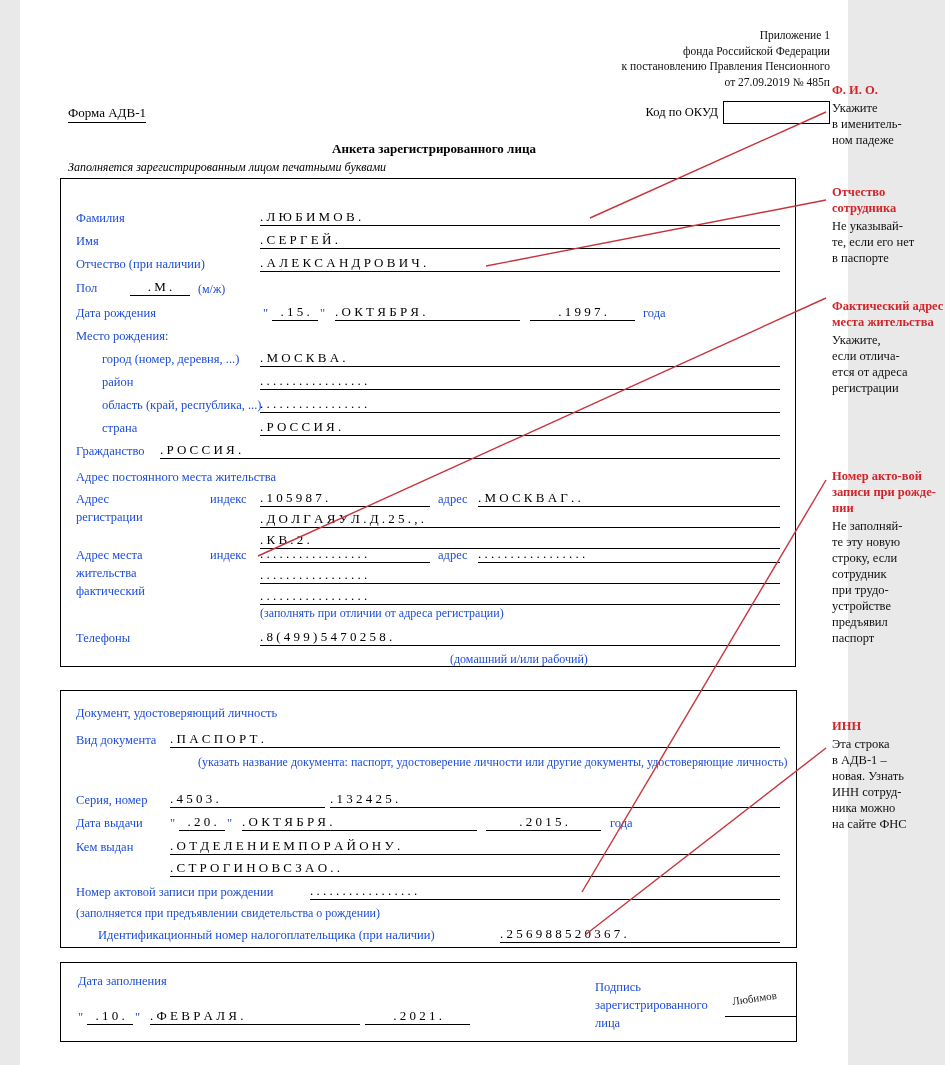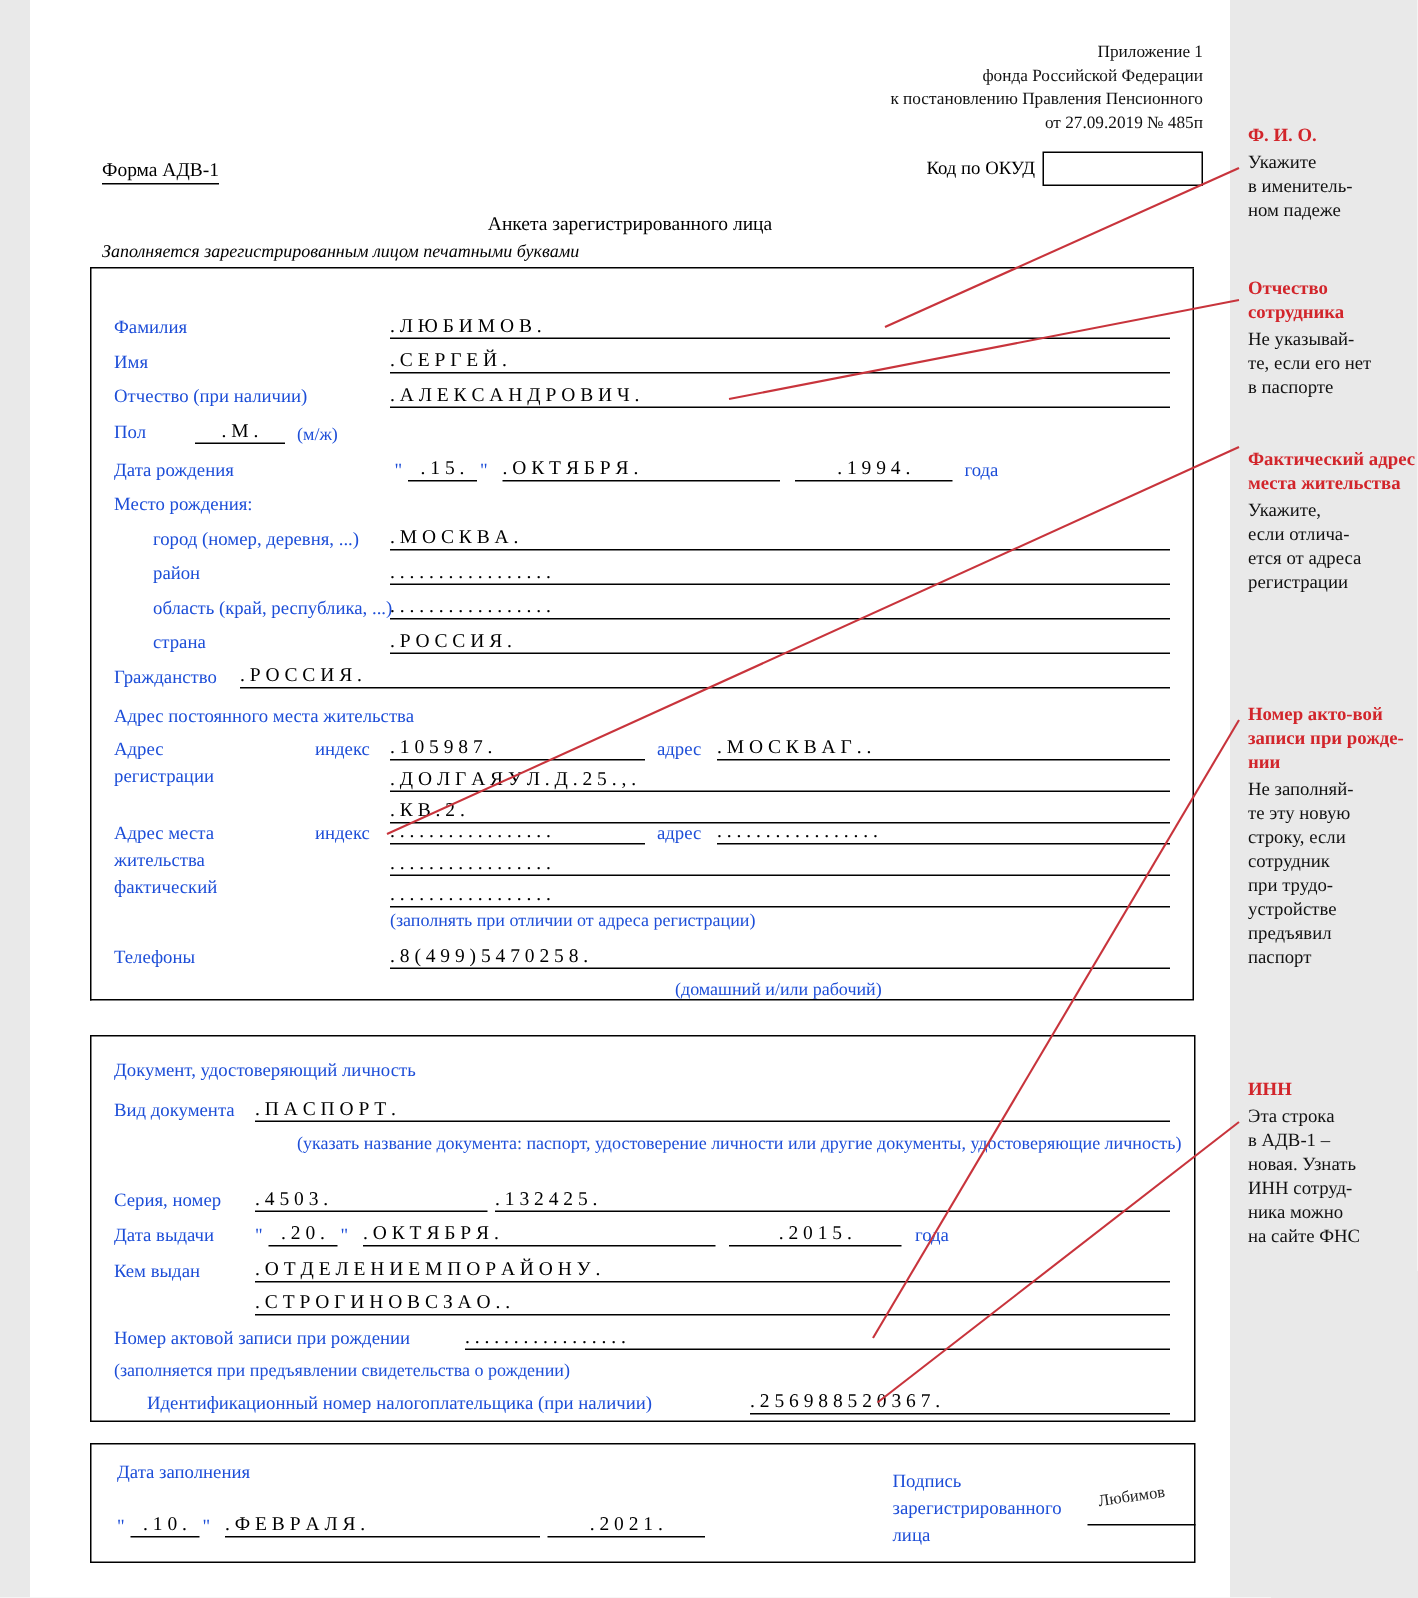--- a/index.html
+++ b/index.html
@@ -5,40 +5,41 @@
   html,body{margin:0;padding:0;}
   body{
     width:945px;height:1065px;
     background:#e9e9e9;
     font-family:"Liberation Serif", serif;
     position:relative;overflow:hidden;
   }
   .page{
     position:absolute;left:20px;top:0;width:800px;height:1065px;
     background:#ffffff;
+    padding-left:28px;
   }
   
   .hdr{
     position:absolute;right:18px;top:28px;width:300px;
     text-align:right;font-size:11.5px;line-height:1.35;color:#111;
   }
   .formno{
     position:absolute;left:48px;top:105px;font-size:13px;
     border-bottom:1px solid #000;padding-bottom:1px;
   }
   .okud{
     position:absolute;right:130px;top:105px;font-size:12.5px;
   }
   .okudbox{
     position:absolute;right:18px;top:101px;width:105px;height:21px;
     border:1px solid #000;
   }
   .title{
     position:absolute;left:0;right:0;top:141px;text-align:center;
-    font-size:13px;font-weight:normal;
+    font-size:13px;font-weight:bold;
   }
   .subtitle{
     position:absolute;left:48px;top:160px;font-size:12px;font-style:italic;
   }
   
   .box1{
     position:absolute;left:40px;top:178px;width:735px;height:487px;
     border:1px solid #000;border-right:none;
   }
   .box1 .right-rule{
@@ -118,21 +119,21 @@
 
   <div class="lbl" style="left:56px;top:281px">Пол</div>
   <div class="fill ctr" style="left:110px;top:279px;width:60px">. М .</div>
   <div class="lbl small" style="left:178px;top:282px">(м/ж)</div>
 
   <div class="lbl" style="left:56px;top:306px">Дата рождения</div>
   <div class="lbl" style="left:243px;top:306px">"</div>
   <div class="fill ctr" style="left:252px;top:304px;width:46px">. 1 5 .</div>
   <div class="lbl" style="left:300px;top:306px">"</div>
   <div class="fill" style="left:315px;top:304px;width:185px">. О К Т Я Б Р Я .</div>
-  <div class="fill ctr" style="left:510px;top:304px;width:105px">. 1 9 9 4 .</div>
+  <div class="fill ctr" style="left:510px;top:304px;width:105px">. 1 9 9 7 .</div>
   <div class="lbl" style="left:623px;top:306px">года</div>
 
   <div class="lbl" style="left:56px;top:329px">Место рождения:</div>
   <div class="lbl" style="left:82px;top:352px">город (номер, деревня, ...)</div>
   <div class="fill" style="left:240px;top:350px;width:520px">. М О С К В А .</div>
   <div class="lbl" style="left:82px;top:375px">район</div>
   <div class="fill" style="left:240px;top:373px;width:520px">.  .  .  .  .  .  .  .  .  .  .  .  .  .  .  .  .</div>
   <div class="lbl" style="left:82px;top:398px">область (край, республика, ...)</div>
   <div class="fill" style="left:240px;top:396px;width:520px">.  .  .  .  .  .  .  .  .  .  .  .  .  .  .  .  .</div>
   <div class="lbl" style="left:82px;top:421px">страна</div>

